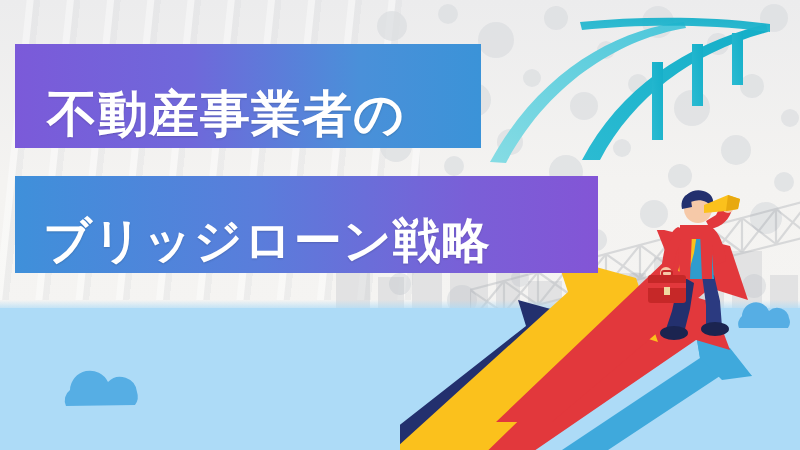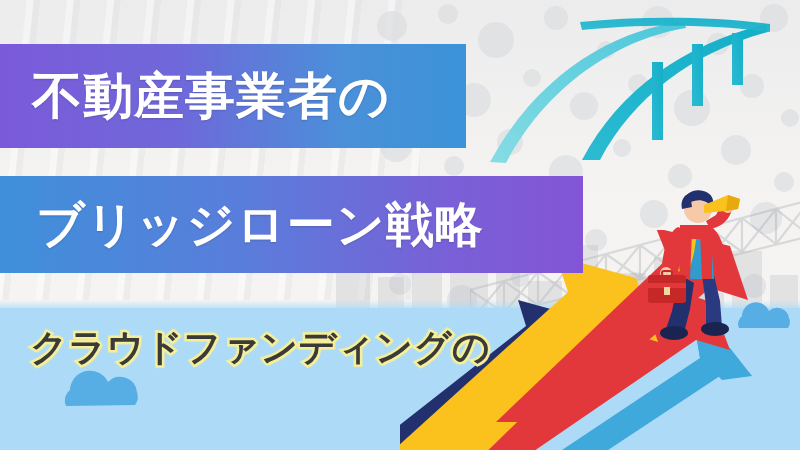--- a/index.html
+++ b/index.html
@@ -106,33 +106,34 @@
   .person {
     position: absolute;
     left: 636px; top: 183px;
     width: 120px; height: 160px;
   }
 
   
   .band {
     position: absolute;
     display: flex;
-    align-items: center;
+    align-items: flex-end;
     box-sizing: border-box;
+    margin-left: 15px;
   }
   .band-1 {
     left: 0; top: 44px;
     width: 466px; height: 104px;
     padding-left: 32px;
     background: linear-gradient(90deg, #7b5ad9 0%, #6f68da 38%, #4a90d9 74%, #3b93d8 100%);
   }
   .band-2 {
     left: 0; top: 176px;
     width: 583px; height: 97px;
-    padding-left: 36px;
+    padding-left: 28px;
     background: linear-gradient(90deg, #3f90da 0%, #5a7ddb 42%, #7a5fd7 78%, #8355d6 100%);
   }
   .band-text {
     color: #ffffff;
     font-weight: 700;
     letter-spacing: 1px;
     white-space: nowrap;
     text-shadow: 0 1px 2px rgba(0,0,0,0.16);
   }
   .band-1 .band-text { font-size: 50px; }
@@ -345,16 +346,15 @@
 
   <div class="band band-1">
     <span class="band-text">不動産事業者の</span>
   </div>
 
   <div class="band band-2">
     <span class="band-text">ブリッジローン戦略</span>
   </div>
 
   <div class="caption">
-    <div class="caption-line">クラウドファンディングの</div>
   </div>
 
 </div>
 
 </body></html>

